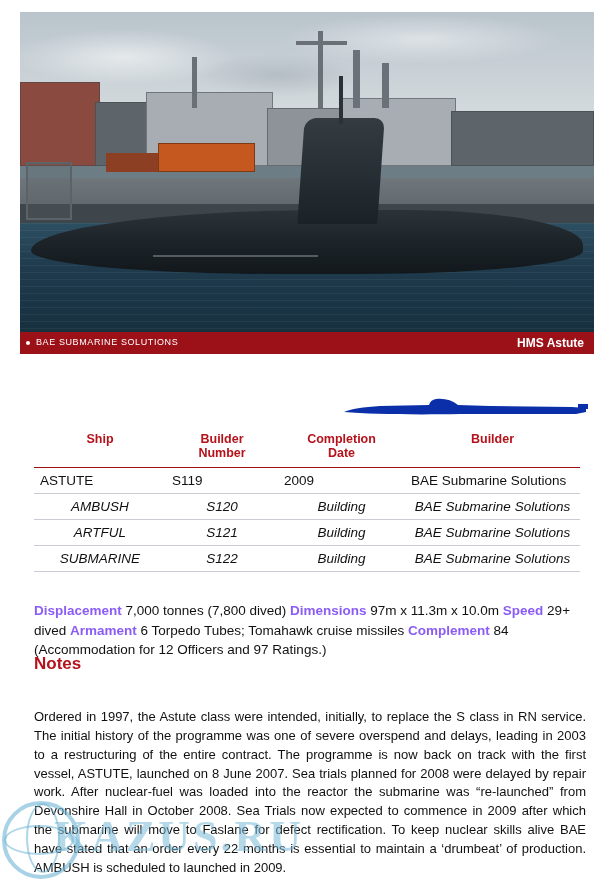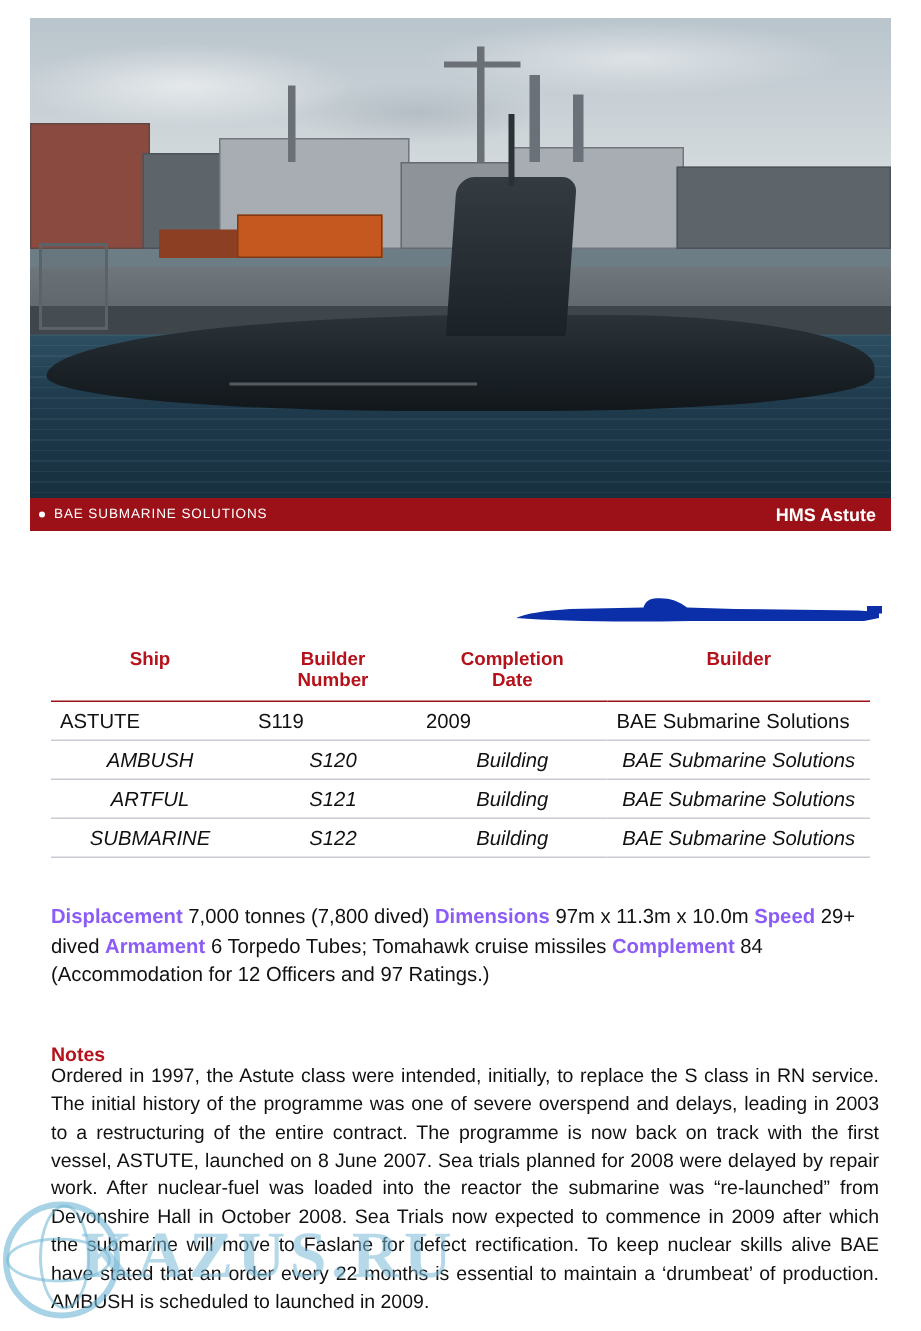--- a/index.html
+++ b/index.html
@@ -244,22 +244,22 @@
     width: 552px;
     font-size: 13.5px;
     line-height: 1.45;
     color: #111;
   }
   .specs b { color: #8b5cf6; }
 
   .notes-head {
     position: absolute;
     left: 34px;
-    top: 695px;
-    font-size: 13px;
+    top: 654px;
+    font-size: 17px;
     font-weight: bold;
     color: #b5121b;
   }
   .notes-body {
     position: absolute;
     left: 34px;
     top: 708px;
     width: 552px;
     font-size: 13px;
     line-height: 1.45;

